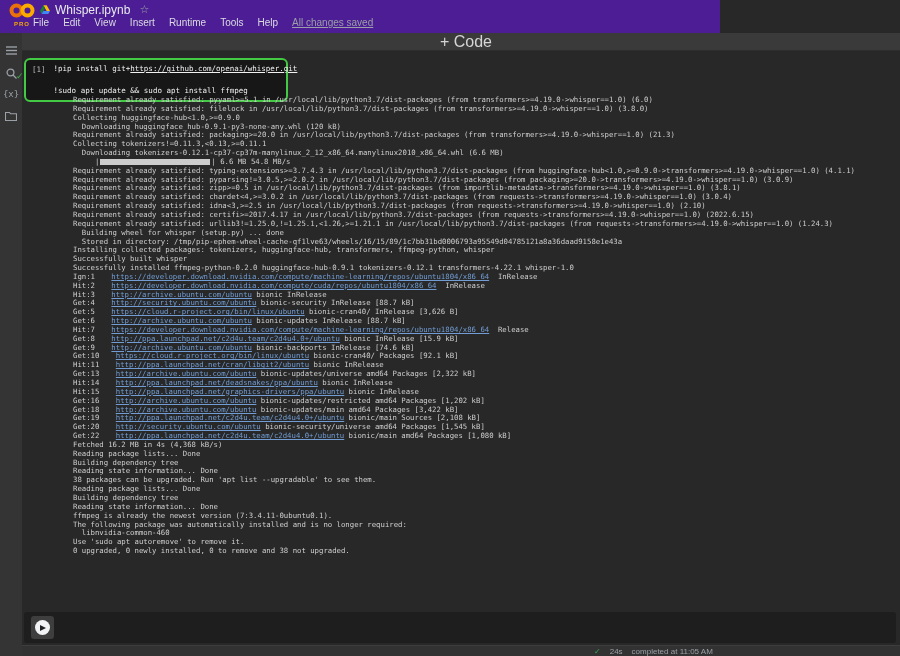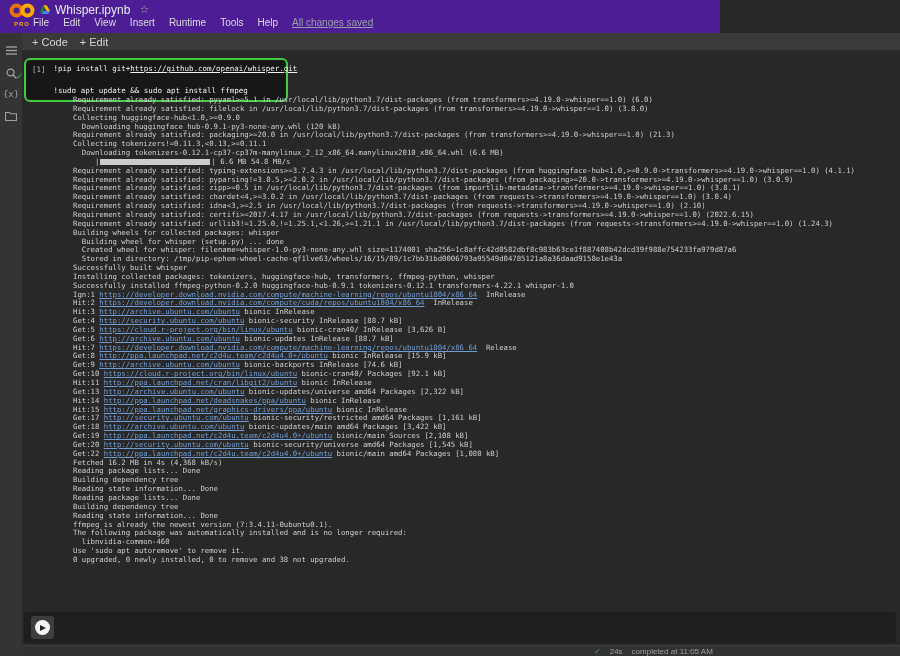--- a/index.html
+++ b/index.html
@@ -17,36 +17,36 @@
   .menu-item { cursor:default; }
   .save-status { color:#9aa0a6; text-decoration:underline; }
 
   
   .sidebar { position:absolute; left:0; top:33px; width:22px; height:623px; background:#343434; }
   .side-icon { position:absolute; left:4px; width:14px; height:14px; display:flex; align-items:center; justify-content:center; color:#9aa0a6; }
   .side-icon svg { display:block; }
   .vx { font-family:"DejaVu Sans Mono", monospace; font-size:9px; color:#9aa0a6; }
 
   
-  .toolbar { position:absolute; left:22px; top:33px; width:878px; height:18px; background:#3a3a3a; border-bottom:1px solid #2d2d2d; display:flex; align-items:center; gap:12px; padding-left:10px; font-size:11px; color:#d5d5d5; }
+  .toolbar { position:absolute; left:22px; top:33px; width:878px; height:18px; background:#3a3a3a; border-bottom:1px solid #2d2d2d; display:flex; align-items:center; gap:12px; padding-left:10px; font-size:16px; color:#d5d5d5;flex-direction:column; }
   .tb-btn { cursor:default; }
 
   
   .main { position:absolute; left:22px; top:51px; width:878px; height:594px; background:#282828; }
 
   .run-check { position:absolute; left:-6px; top:20px; color:#3fae4a; font-size:9px; }
   .code-cell { position:absolute; left:2px; top:7px; width:264px; min-height:36px; background:#171717; border:2px solid #43c943; border-radius:6px; padding:4px 8px 5px 6px; display:flex; gap:8px; }
   .exec-count { font-family:"DejaVu Sans Mono", monospace; font-size:7.5px; color:#bdbdbd; padding-top:1px; }
   .code-lines { display:flex; flex-direction:column; gap:13px; }
   .code-line { font-family:"DejaVu Sans Mono", monospace; font-size:7.5px; color:#f1f1f1; white-space:pre; line-height:9px; }
   .code-line .lnk { color:#f1f1f1; text-decoration:underline; }
 
   .output { position:absolute; left:28px; top:45px; width:848px; }
   .out-line { font-family:"DejaVu Sans Mono", monospace; font-size:7.3px; line-height:8.85px; height:8.85px; color:#cfcfcf; white-space:pre; overflow:hidden;padding-left:23px; }
-  .out-line .lnk { color:#719dd4; text-decoration:underline; }
+  .out-line .lnk { color:#719dd4; text-decoration:underline;margin-left:12px; }
   .pbar { display:inline-block; width:110px; height:6px; background:#cccccc; vertical-align:middle; margin:0 1px; }
 
   .cell2 { position:absolute; left:2px; top:561px; width:872px; height:31px; background:#1e1e1e; border-radius:3px; }
   .play-btn { position:absolute; left:7px; top:4px; width:23px; height:23px; background:#3e3e3e; border-radius:3px; display:flex; align-items:center; justify-content:center; cursor:pointer; }
   .play-circle { width:15px; height:15px; background:#f1f3f4; border-radius:50%; display:flex; align-items:center; justify-content:center; }
   .play-tri { width:0; height:0; border-left:6px solid #202124; border-top:3.5px solid transparent; border-bottom:3.5px solid transparent; margin-left:1px; }
 
   
   .statusbar { position:absolute; left:22px; bottom:0; width:878px; height:11px; background:#323232; border-top:1px solid #3d3d3d; font-size:8px; color:#9aa0a6; }
   .sb-inner { position:absolute; left:572px; top:0; height:11px; display:flex; align-items:center; gap:9px; }
@@ -138,50 +138,49 @@
         <div class="out-line">Collecting tokenizers!=0.11.3,&lt;0.13,&gt;=0.11.1</div>
         <div class="out-line">  Downloading tokenizers-0.12.1-cp37-cp37m-manylinux_2_12_x86_64.manylinux2010_x86_64.whl (6.6 MB)</div>
         <div class="out-line">     |<span class="pbar"></span>| 6.6 MB 54.8 MB/s</div>
         <div class="out-line">Requirement already satisfied: typing-extensions&gt;=3.7.4.3 in /usr/local/lib/python3.7/dist-packages (from huggingface-hub&lt;1.0,&gt;=0.9.0-&gt;transformers&gt;=4.19.0-&gt;whisper==1.0) (4.1.1)</div>
         <div class="out-line">Requirement already satisfied: pyparsing!=3.0.5,&gt;=2.0.2 in /usr/local/lib/python3.7/dist-packages (from packaging&gt;=20.0-&gt;transformers&gt;=4.19.0-&gt;whisper==1.0) (3.0.9)</div>
         <div class="out-line">Requirement already satisfied: zipp&gt;=0.5 in /usr/local/lib/python3.7/dist-packages (from importlib-metadata-&gt;transformers&gt;=4.19.0-&gt;whisper==1.0) (3.8.1)</div>
         <div class="out-line">Requirement already satisfied: chardet&lt;4,&gt;=3.0.2 in /usr/local/lib/python3.7/dist-packages (from requests-&gt;transformers&gt;=4.19.0-&gt;whisper==1.0) (3.0.4)</div>
         <div class="out-line">Requirement already satisfied: idna&lt;3,&gt;=2.5 in /usr/local/lib/python3.7/dist-packages (from requests-&gt;transformers&gt;=4.19.0-&gt;whisper==1.0) (2.10)</div>
         <div class="out-line">Requirement already satisfied: certifi&gt;=2017.4.17 in /usr/local/lib/python3.7/dist-packages (from requests-&gt;transformers&gt;=4.19.0-&gt;whisper==1.0) (2022.6.15)</div>
         <div class="out-line">Requirement already satisfied: urllib3!=1.25.0,!=1.25.1,&lt;1.26,&gt;=1.21.1 in /usr/local/lib/python3.7/dist-packages (from requests-&gt;transformers&gt;=4.19.0-&gt;whisper==1.0) (1.24.3)</div>
-        <div class="out-line">Building wheels for collected packages: whisper</div>
         <div class="out-line">  Building wheel for whisper (setup.py) ... done</div>
-        <div class="out-line">  Created wheel for whisper: filename=whisper-1.0-py3-none-any.whl size=1174001 sha256=1c8affc42d0582dbf8c983b63ce1f887408b42dcd39f988e754233fa979d87a6</div>
         <div class="out-line">  Stored in directory: /tmp/pip-ephem-wheel-cache-qf1lve63/wheels/16/15/89/1c7bb31bd0006793a95549d04785121a8a36daad9158e1e43a</div>
+        <div class="out-line">Installing collected packages: tokenizers, huggingface-hub, transformers, ffmpeg-python, whisper</div>
         <div class="out-line">Successfully built whisper</div>
-        <div class="out-line">Installing collected packages: tokenizers, huggingface-hub, transformers, ffmpeg-python, whisper</div>
         <div class="out-line">Successfully installed ffmpeg-python-0.2.0 huggingface-hub-0.9.1 tokenizers-0.12.1 transformers-4.22.1 whisper-1.0</div>
         <div class="out-line">Ign:1 <span class="lnk">https://developer.download.nvidia.com/compute/machine-learning/repos/ubuntu1804/x86_64</span>  InRelease</div>
         <div class="out-line">Hit:2 <span class="lnk">https://developer.download.nvidia.com/compute/cuda/repos/ubuntu1804/x86_64</span>  InRelease</div>
         <div class="out-line">Hit:3 <span class="lnk">http://archive.ubuntu.com/ubuntu</span> bionic InRelease</div>
         <div class="out-line">Get:4 <span class="lnk">http://security.ubuntu.com/ubuntu</span> bionic-security InRelease [88.7 kB]</div>
         <div class="out-line">Get:5 <span class="lnk">https://cloud.r-project.org/bin/linux/ubuntu</span> bionic-cran40/ InRelease [3,626 B]</div>
         <div class="out-line">Get:6 <span class="lnk">http://archive.ubuntu.com/ubuntu</span> bionic-updates InRelease [88.7 kB]</div>
         <div class="out-line">Hit:7 <span class="lnk">https://developer.download.nvidia.com/compute/machine-learning/repos/ubuntu1804/x86_64</span>  Release</div>
         <div class="out-line">Get:8 <span class="lnk">http://ppa.launchpad.net/c2d4u.team/c2d4u4.0+/ubuntu</span> bionic InRelease [15.9 kB]</div>
         <div class="out-line">Get:9 <span class="lnk">http://archive.ubuntu.com/ubuntu</span> bionic-backports InRelease [74.6 kB]</div>
         <div class="out-line">Get:10 <span class="lnk">https://cloud.r-project.org/bin/linux/ubuntu</span> bionic-cran40/ Packages [92.1 kB]</div>
         <div class="out-line">Hit:11 <span class="lnk">http://ppa.launchpad.net/cran/libgit2/ubuntu</span> bionic InRelease</div>
         <div class="out-line">Get:13 <span class="lnk">http://archive.ubuntu.com/ubuntu</span> bionic-updates/universe amd64 Packages [2,322 kB]</div>
         <div class="out-line">Hit:14 <span class="lnk">http://ppa.launchpad.net/deadsnakes/ppa/ubuntu</span> bionic InRelease</div>
         <div class="out-line">Hit:15 <span class="lnk">http://ppa.launchpad.net/graphics-drivers/ppa/ubuntu</span> bionic InRelease</div>
-        <div class="out-line">Get:17 <span class="lnk">http://security.ubuntu.com/ubuntu</span> bionic-security/restricted amd64 Packages [1,161 kB]</div>
+        <div class="out-line">Get:16 <span class="lnk">http://archive.ubuntu.com/ubuntu</span> bionic-updates/restricted amd64 Packages [1,202 kB]</div>
         <div class="out-line">Get:18 <span class="lnk">http://archive.ubuntu.com/ubuntu</span> bionic-updates/main amd64 Packages [3,422 kB]</div>
         <div class="out-line">Get:19 <span class="lnk">http://ppa.launchpad.net/c2d4u.team/c2d4u4.0+/ubuntu</span> bionic/main Sources [2,108 kB]</div>
         <div class="out-line">Get:20 <span class="lnk">http://security.ubuntu.com/ubuntu</span> bionic-security/universe amd64 Packages [1,545 kB]</div>
         <div class="out-line">Get:22 <span class="lnk">http://ppa.launchpad.net/c2d4u.team/c2d4u4.0+/ubuntu</span> bionic/main amd64 Packages [1,080 kB]</div>
         <div class="out-line">Fetched 16.2 MB in 4s (4,368 kB/s)</div>
         <div class="out-line">Reading package lists... Done</div>
         <div class="out-line">Building dependency tree</div>
         <div class="out-line">Reading state information... Done</div>
+        <div class="out-line">38 packages can be upgraded. Run 'apt list --upgradable' to see them.</div>
         <div class="out-line">Reading package lists... Done</div>
         <div class="out-line">Building dependency tree</div>
         <div class="out-line">Reading state information... Done</div>
         <div class="out-line">ffmpeg is already the newest version (7:3.4.11-0ubuntu0.1).</div>
         <div class="out-line">The following package was automatically installed and is no longer required:</div>
         <div class="out-line">  libnvidia-common-460</div>
         <div class="out-line">Use 'sudo apt autoremove' to remove it.</div>
         <div class="out-line">0 upgraded, 0 newly installed, 0 to remove and 38 not upgraded.</div>
       </div>
 

